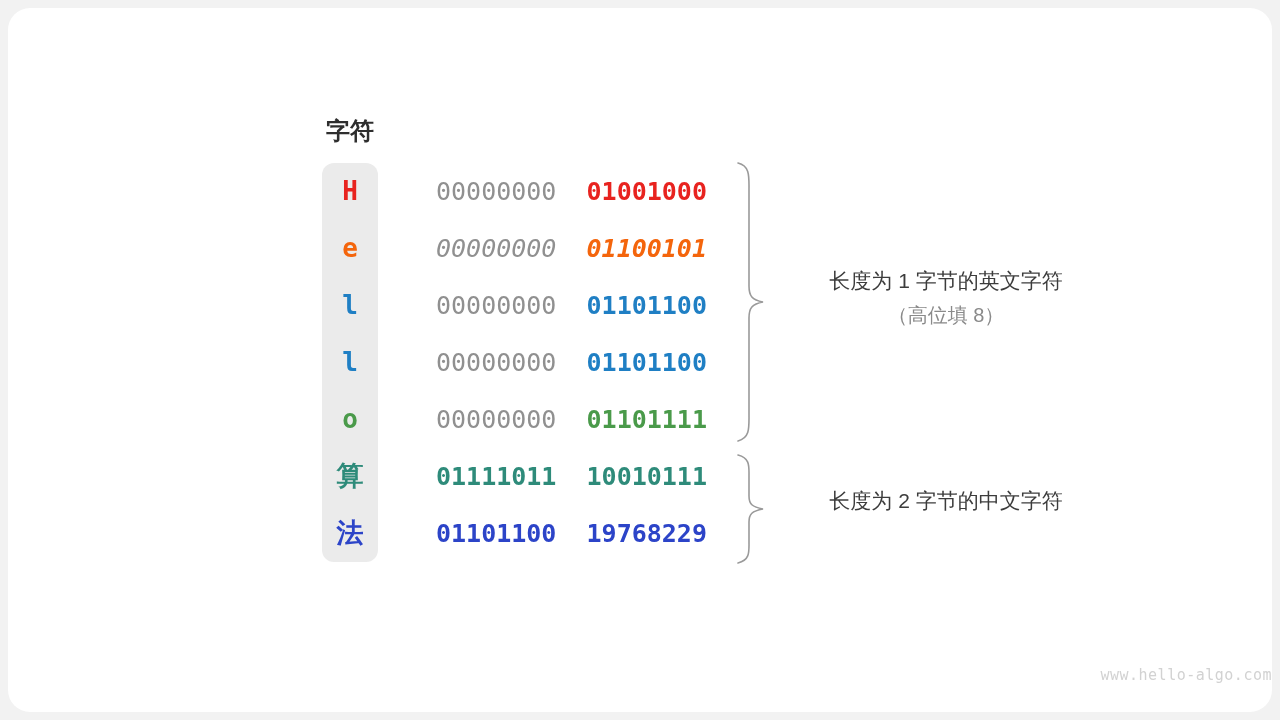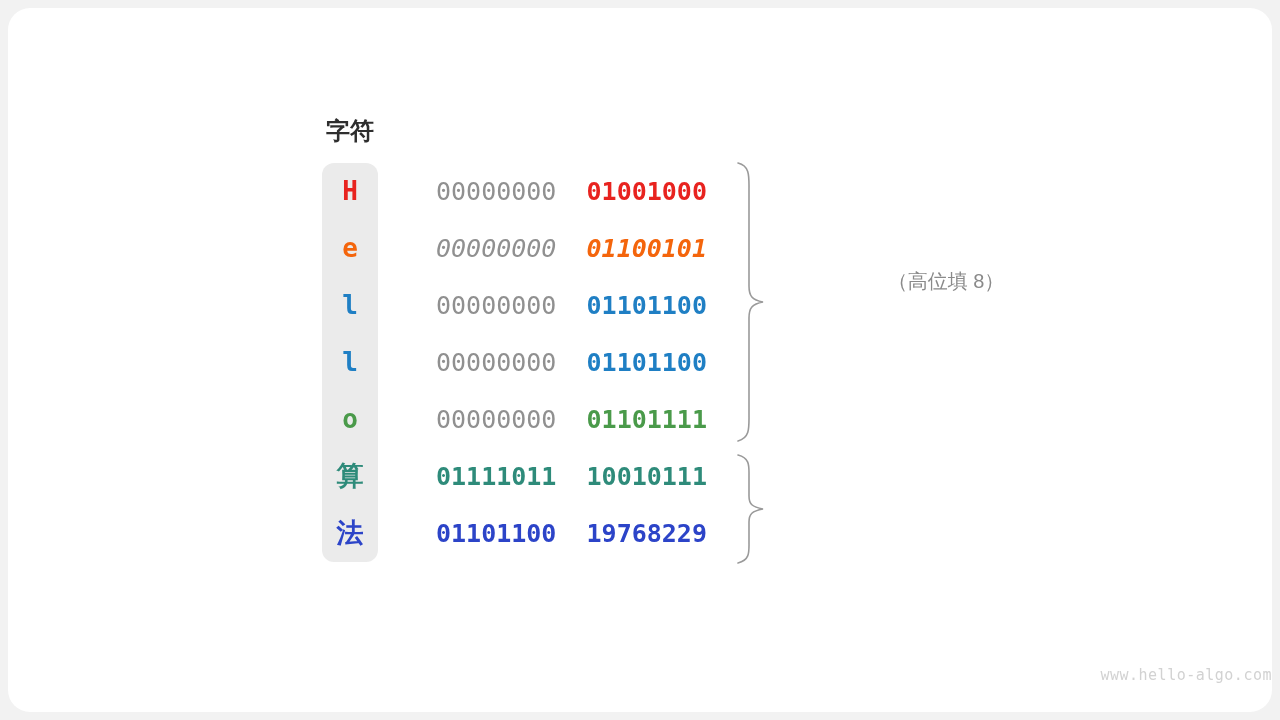--- a/index.html
+++ b/index.html
@@ -194,20 +194,24 @@
 
     <svg class="brace" id="brace-1" style="left:716px; top:160px;" width="34" height="284" viewBox="0 0 34 284">
       <path d="M 6 3 C 18 6, 17 16, 17 30 L 17 126 C 17 136, 20 140, 31 142 C 20 144, 17 148, 17 158 L 17 254 C 17 268, 18 278, 6 281" fill="none" stroke="#9a9a9a" stroke-width="1.6" stroke-linecap="round"></path>
     </svg>
 
     <svg class="brace" id="brace-2" style="left:716px; top:452px;" width="34" height="114" viewBox="0 0 34 114">
       <path d="M 6 3 C 18 6, 17 14, 17 24 L 17 44 C 17 52, 20 55, 31 57 C 20 59, 17 62, 17 70 L 17 90 C 17 100, 18 108, 6 111" fill="none" stroke="#9a9a9a" stroke-width="1.6" stroke-linecap="round"></path>
     </svg>
 
     <div class="annotation" id="annotation-1">
+      <span class="line1">长度为 1 字节的英文字符</span>
       <span class="line2">（高位填 8）</span>
     </div>
 
+    <div class="annotation" id="annotation-2">
+      <span class="line1">长度为 2 字节的中文字符</span>
+    </div>
 
     <div id="watermark">www.hello-algo.com</div>
 
   </div>
 </div>
 
 </body></html>

